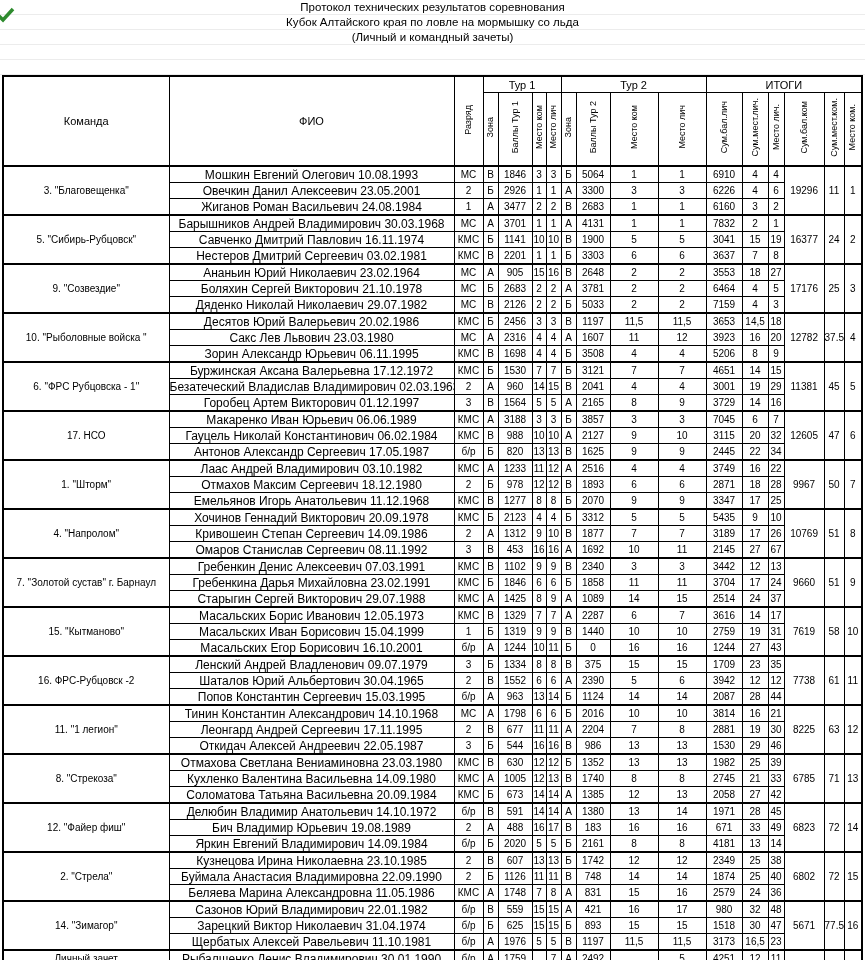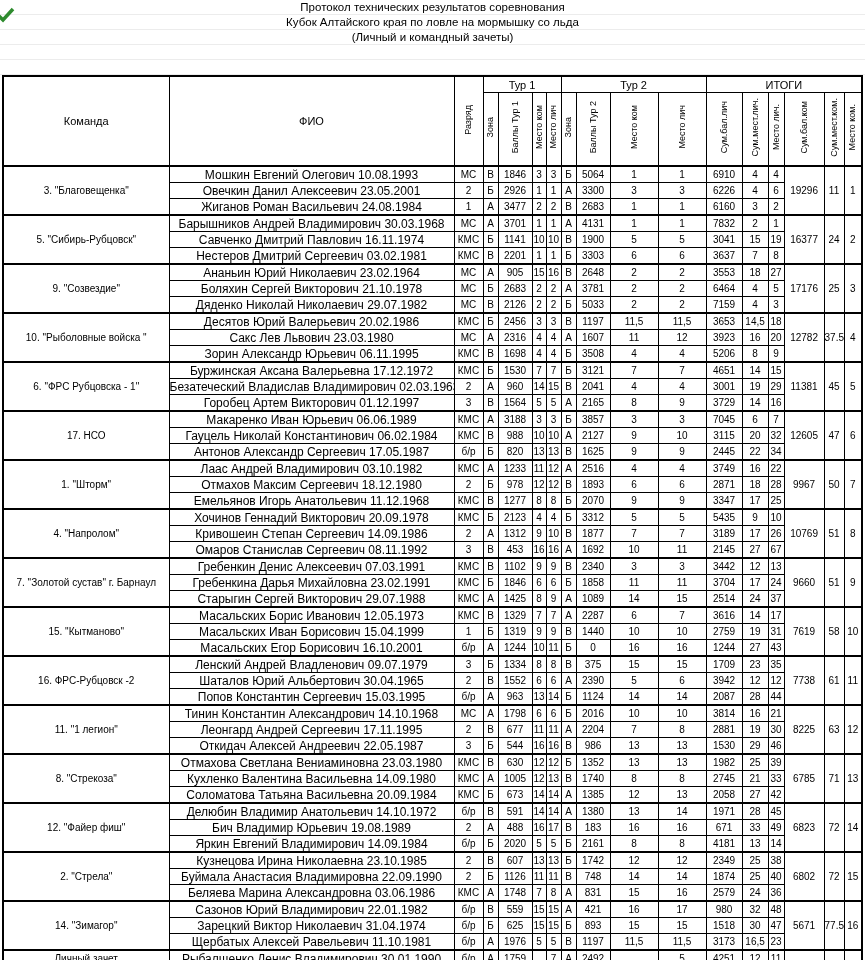--- a/index.html
+++ b/index.html
@@ -845,21 +845,21 @@
         <td class="mesto">11</td>
         <td class="zona">В</td>
         <td class="bally">748</td>
         <td class="mesto-w">14</td>
         <td class="mesto-w">14</td>
         <td class="sbl">1874</td>
         <td class="sml">25</td>
         <td class="mli">40</td>
       </tr>
       <tr>
-        <td class="fio">Беляева Марина Александровна 03.06.1986</td>
+        <td class="fio">Беляева Марина Александровна 11.05.1986</td>
         <td class="razryad">КМС</td>
         <td class="zona">А</td>
         <td class="bally">1748</td>
         <td class="mesto">7</td>
         <td class="mesto">8</td>
         <td class="zona">А</td>
         <td class="bally">831</td>
         <td class="mesto-w">15</td>
         <td class="mesto-w">16</td>
         <td class="sbl">2579</td>

